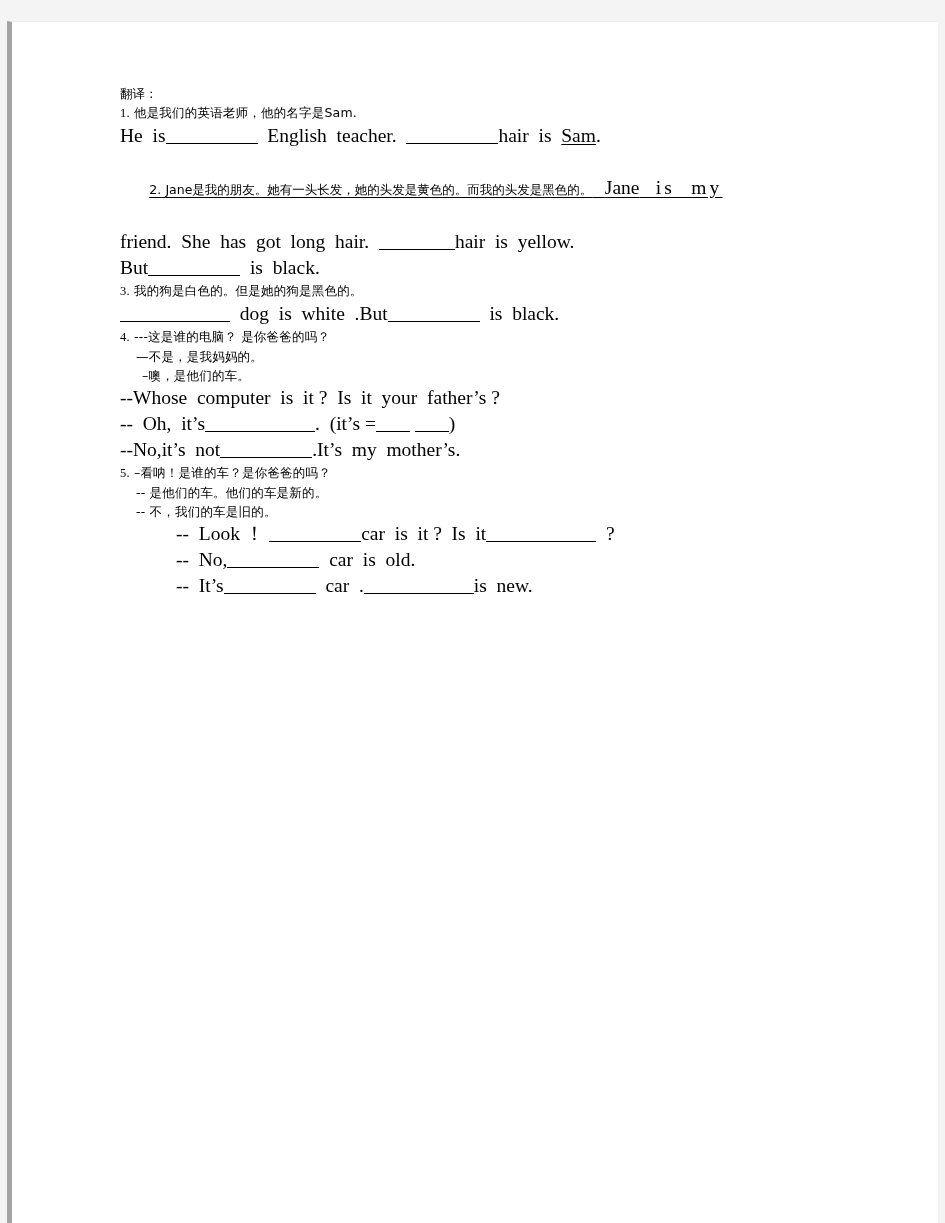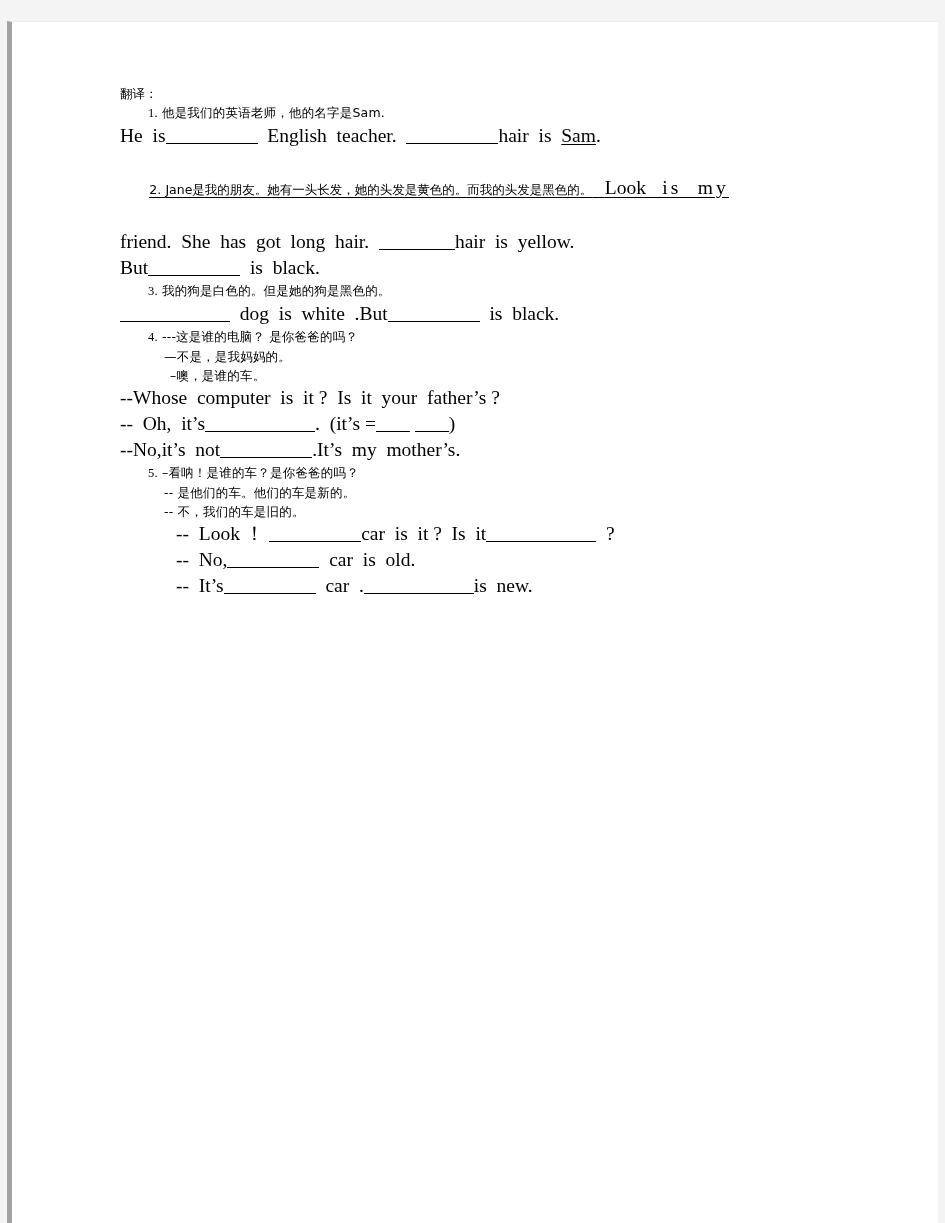--- a/index.html
+++ b/index.html
@@ -34,21 +34,20 @@
     color: #000000;
   }
 
   
   .cn-small {
     font-family: "DejaVu Sans", "Liberation Sans", sans-serif;
     font-size: 12.5px;
     line-height: 19px;
     letter-spacing: 0.2px;
     white-space: pre;
-    margin-left: 28px;
   }
   .cn-small .num {
     font-family: "Liberation Serif", serif;
     font-size: 12.5px;
   }
 
   .en-wide {
     font-family: "Liberation Serif", "DejaVu Serif", serif;
     font-size: 19.5px;
     line-height: 26px;
@@ -105,33 +104,33 @@
 <div class="page">
   <div class="doc-body">
 
     <div class="title-line">翻译：</div>
 
     <div class="cn-small"><span class="num">1.</span> <span>他是我们的英语老师，他的名字是Sam.</span></div>
 
     <div class="en-wide" id="l1"><span>He  is</span><span class="blank b-lg"></span><span>  English  teacher.  </span><span class="blank b-lg"></span><span>hair  is  </span><span class="ul">Sam</span><span>.</span></div>
 
     <div class="mixed-line">
-      <span class="row2-cn"><span class="num cnpart">2.</span><span class="cnpart" style="letter-spacing:0.2px"> </span><span class="cnpart">Jane是我的朋友。她有一头长发，她的头发是黄色的。而我的头发是黑色的。</span><span class="cnpart">　</span><span id="l2trail"><span>Look</span><span class="wsp">  is  my</span></span></span>
+      <span class="row2-cn"><span class="num cnpart">2.</span><span class="cnpart" style="letter-spacing:0.2px"> </span><span class="cnpart">Jane是我的朋友。她有一头长发，她的头发是黄色的。而我的头发是黑色的。</span><span class="cnpart">　</span><span id="l2trail"><span>Jane</span><span class="wsp">  is  my</span></span></span>
     </div>
 
     <div class="en-wide" id="l3"><span>friend.  She  has  got  long  hair.  </span><span class="blank b-md"></span><span>hair  is  yellow.</span></div>
     <div class="en-wide" id="l4"><span>But</span><span class="blank b-lg"></span><span>  is  black.</span></div>
 
     <div class="cn-small"><span class="num">3.</span> <span>我的狗是白色的。但是她的狗是黑色的。</span></div>
 
     <div class="en-wide" id="l5"><span class="blank b-xl"></span><span>  dog  is  white  .But</span><span class="blank b-lg"></span><span>  is  black.</span></div>
 
     <div class="cn-small"><span class="num">4.</span> <span>---这是谁的电脑？ 是你爸爸的吗？</span></div>
     <div class="cn-small indent-1">—不是，是我妈妈的。</div>
-    <div class="cn-small indent-2">–噢，是谁的车。</div>
+    <div class="cn-small indent-2">–噢，是他们的车。</div>
 
     <div class="en-wide" id="l6"><span>--Whose  computer  is  it ?  Is  it  your  father’s ?</span></div>
     <div class="en-wide" id="l8"><span>--  Oh,  it’s</span><span class="blank b-xl"></span><span>.  (it’s =</span><span class="blank b-xs"></span><span> </span><span class="blank b-xs"></span><span>)</span></div>
     <div class="en-wide" id="l7"><span>--No,it’s  not</span><span class="blank b-lg"></span><span>.It’s  my  mother’s.</span></div>
 
     <div class="cn-small"><span class="num">5.</span> <span>–看呐！是谁的车？是你爸爸的吗？</span></div>
     <div class="cn-small indent-1">-- 是他们的车。他们的车是新的。</div>
     <div class="cn-small indent-1">-- 不，我们的车是旧的。</div>
 
     <div class="en-wide indent-3" id="l9"><span>--  Look ！ </span><span class="blank b-lg"></span><span>car  is  it ?  Is  it</span><span class="blank b-xl"></span><span>  ?</span></div>

